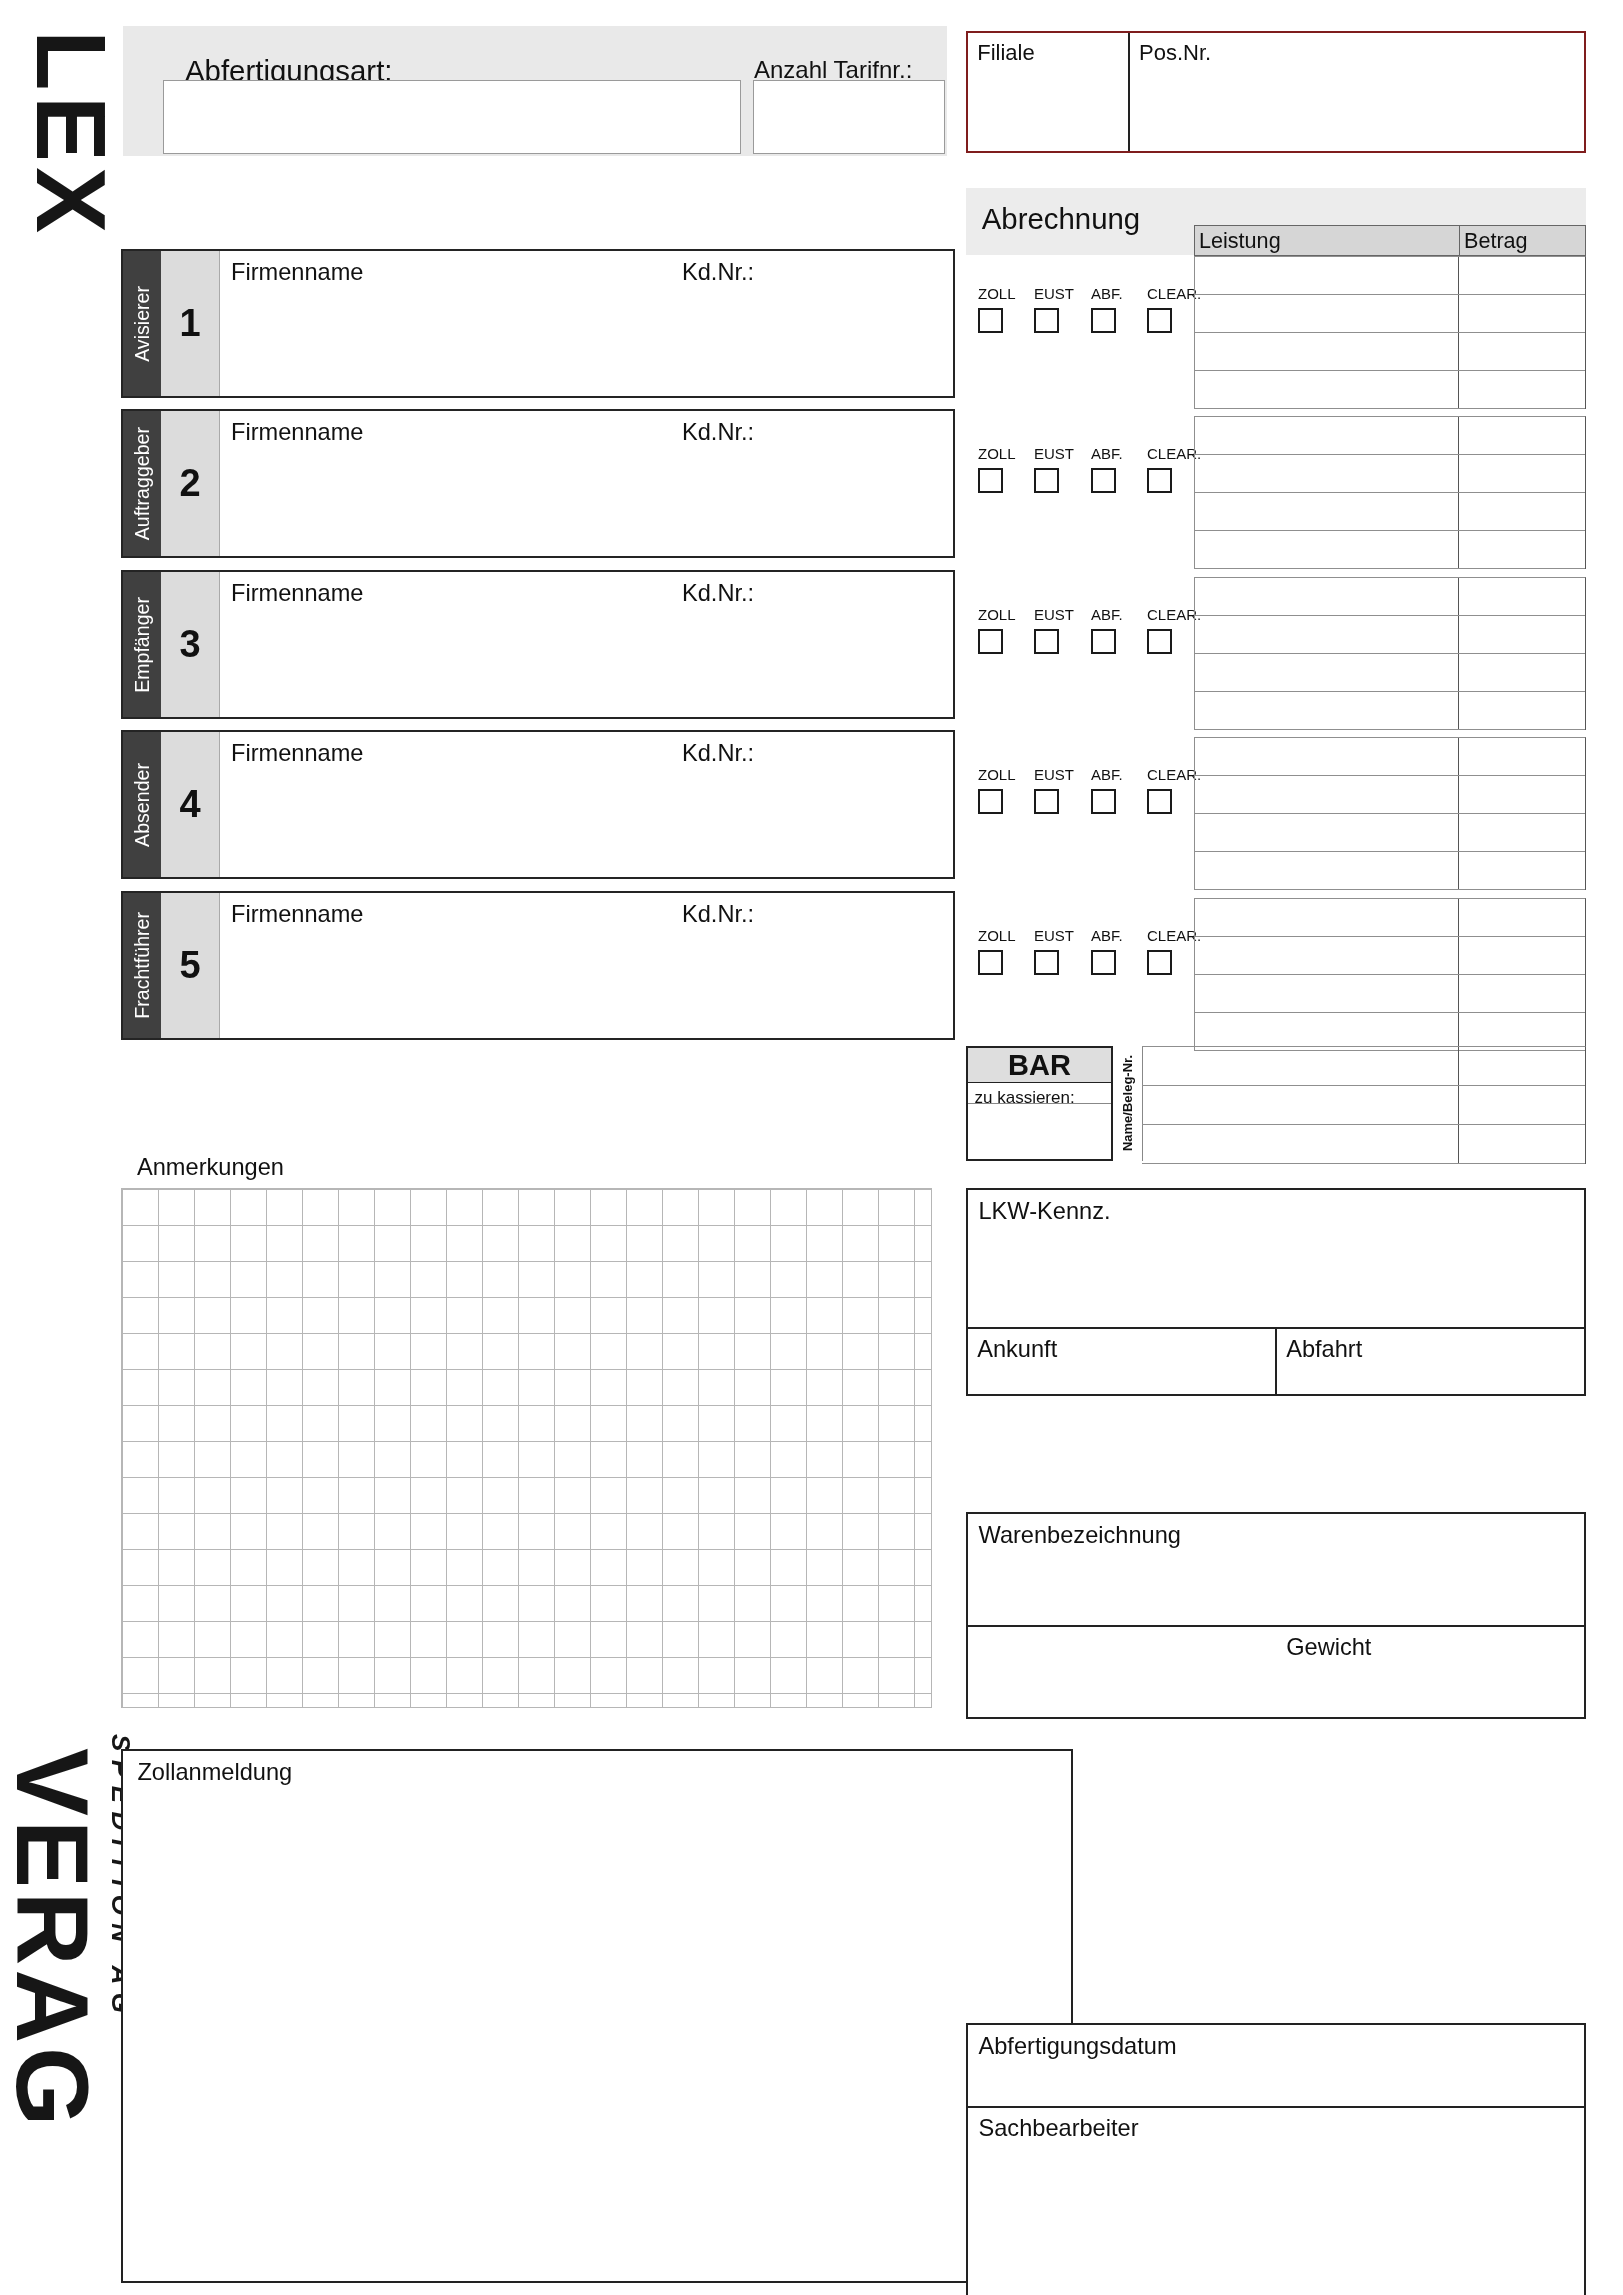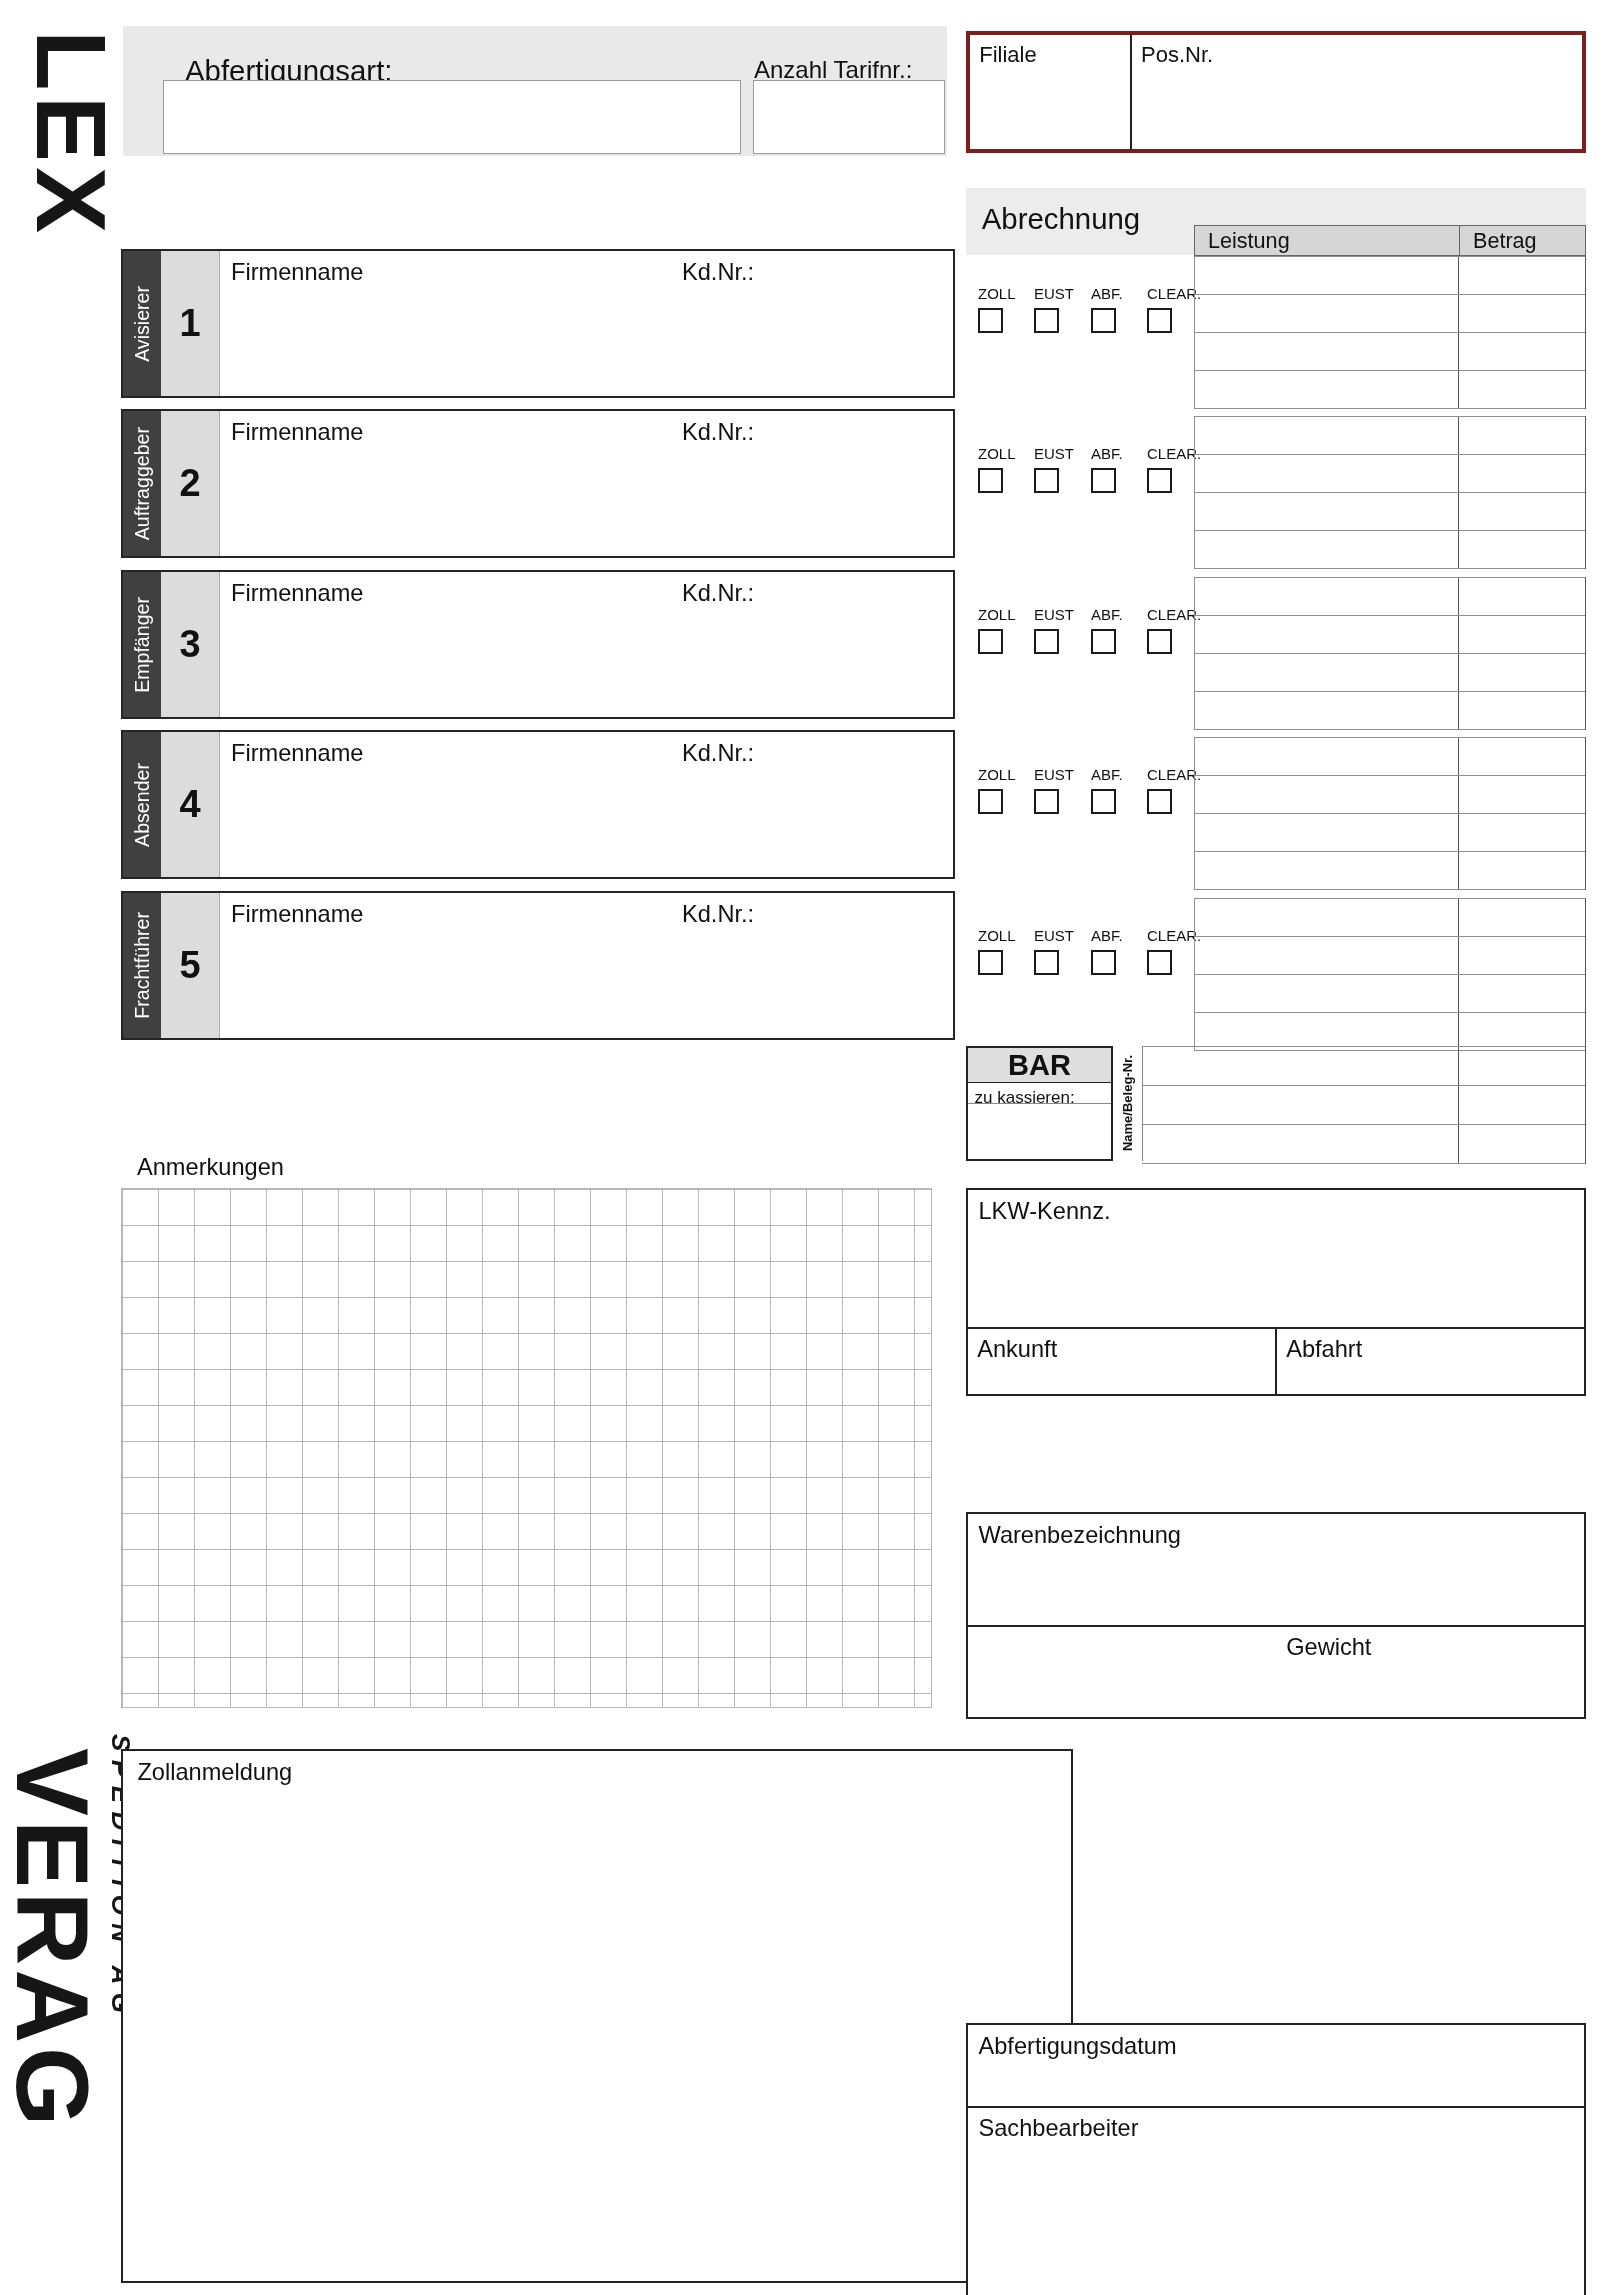--- a/index.html
+++ b/index.html
@@ -17,30 +17,30 @@
   #spedition{left:105px;top:1734px;height:399px;writing-mode:vertical-rl;
        font-size:26px;font-weight:bold;font-style:italic;letter-spacing:8.5px;color:#161616;}
 
   
   #hdr{left:123px;top:26px;width:824px;height:130px;background:#e9e9e9;}
   #abf-label{left:185px;top:54px;font-size:29.4px;}
   #abf-input{left:163px;top:80px;width:576px;height:72px;background:#fff;border:0.7px solid #9a9a9a;}
   #tarif-label{left:754px;top:56px;font-size:24px;}
   #tarif-input{left:753px;top:80px;width:190px;height:72px;background:#fff;border:0.7px solid #9a9a9a;}
 
-  #filiale-box{left:966px;top:31px;width:620px;height:122px;border:4px solid #7f1d1d;background:#fff;box-sizing:border-box;}
+  #filiale-box{left:966px;top:31px;width:620px;height:122px;border:2px solid #7f1d1d;background:#fff;box-sizing:border-box;}
   #filiale-cell{position:absolute;left:0;top:0;bottom:0;width:160px;border-right:2px solid #222;}
   #filiale-label{position:absolute;left:9.2px;top:6.5px;font-size:22px;}
   #posnr-label{position:absolute;left:171px;top:6.5px;font-size:22px;}
 
   
   #abrechnung-block{left:966px;top:188px;width:620px;height:67px;background:#ececec;}
   #abrechnung-title{position:absolute;left:15.7px;top:14.4px;font-size:29.4px;}
   .hcell{position:absolute;top:37px;height:31px;background:#d6d6d6;border:0.7px solid #666;
-         box-sizing:border-box;display:flex;align-items:center;padding-left:13px;font-size:21.6px;}
+         box-sizing:border-box;display:flex;align-items:center;padding-left:4px;font-size:21.6px;}
   #leistung-h{left:228px;width:266px;}
   #betrag-h{left:493px;width:127px;}
 
   
   .prow{position:absolute;left:121px;width:1466px;height:149px;}
   .pbox{position:absolute;left:0;top:0;width:834px;height:149px;border:2px solid #242424;
         background:#fff;box-sizing:border-box;}
   .rstrip{position:absolute;left:0;top:0;bottom:0;width:38px;background:#404040;color:#fff;
         display:flex;align-items:center;justify-content:center;}
   .rstrip span{writing-mode:vertical-rl;transform:rotate(180deg);font-size:19.6px;}

